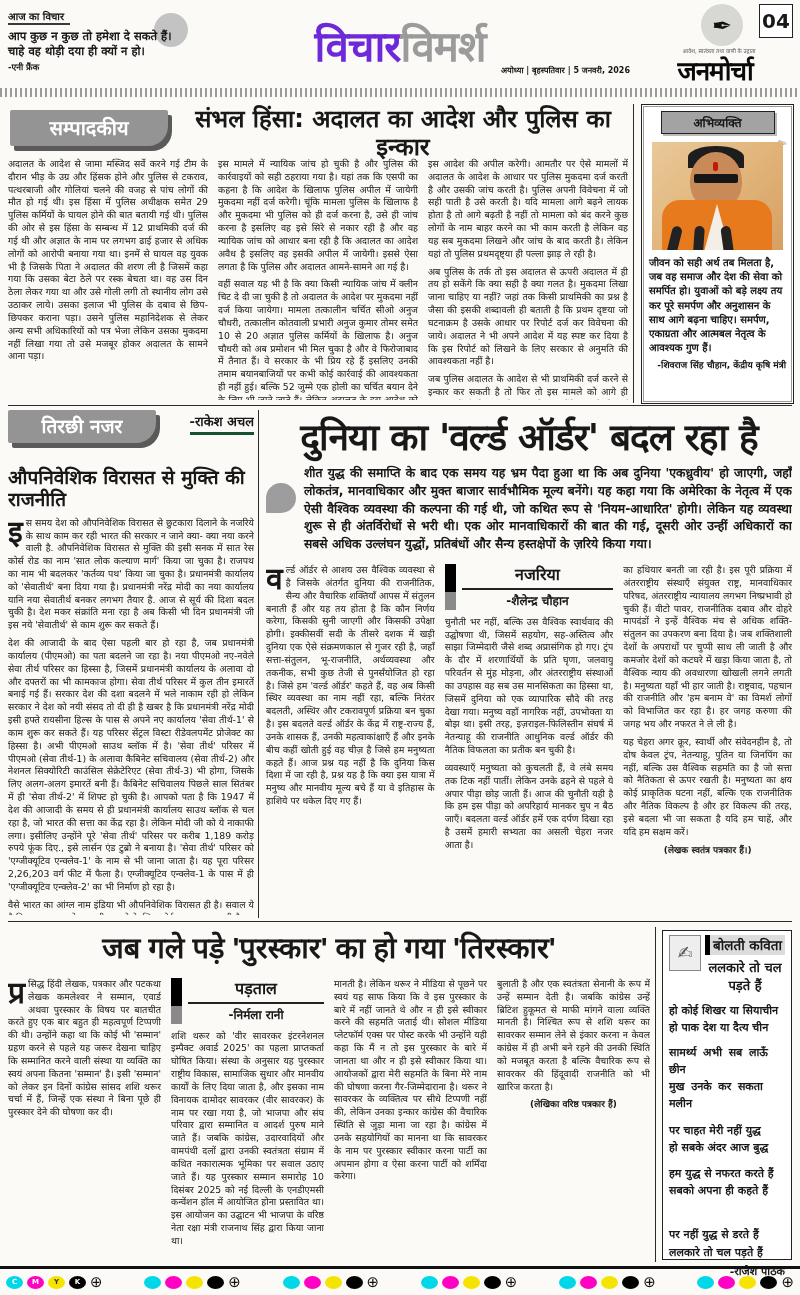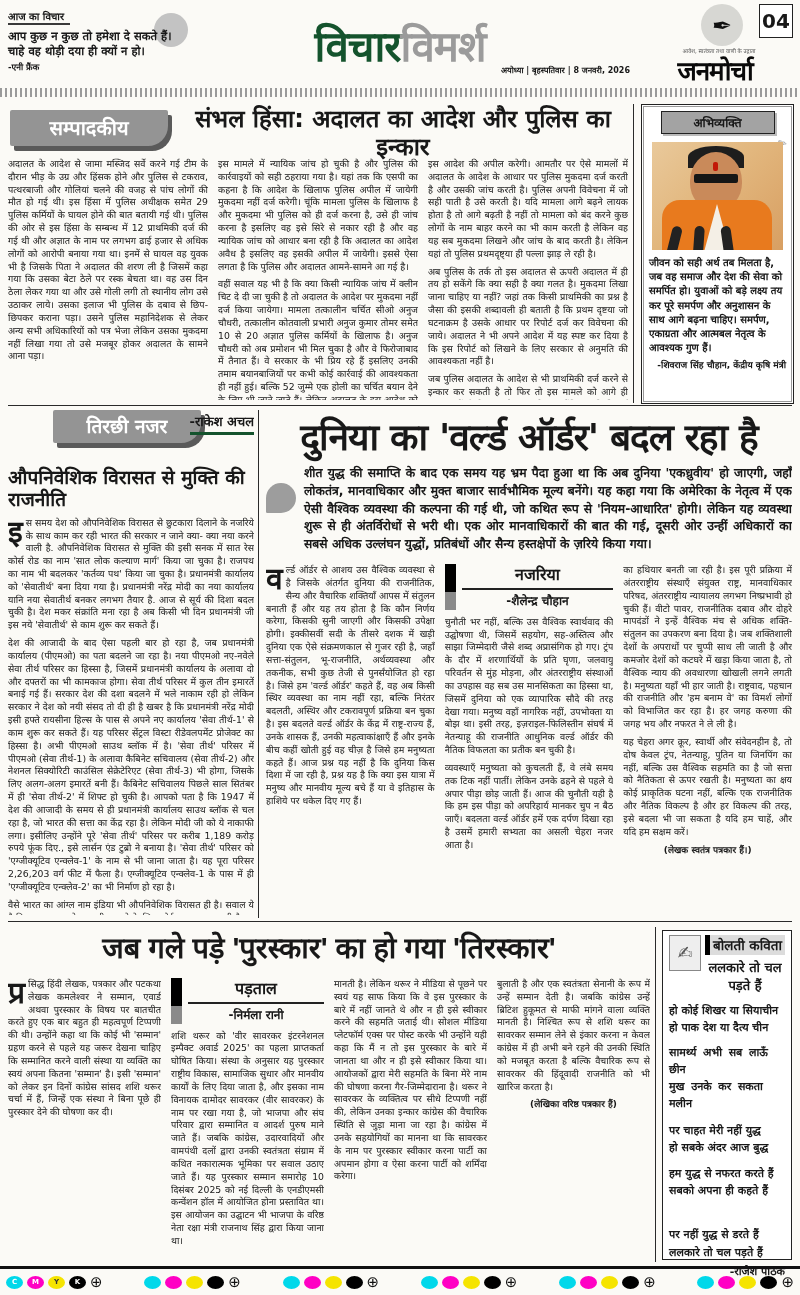--- a/index.html
+++ b/index.html
@@ -49,29 +49,29 @@
 <div id="page">
 
   <div class="abs" style="left:8px;top:5px;width:178px;">
     <div class="abs" style="left:146px;top:8px;width:34px;height:34px;border-radius:50%;background:#c3c3c3;"></div>
     <div style="font-size:10px;font-weight:bold;border-bottom:2.5px solid #3a3a3a;display:inline-block;padding-right:6px;">आज का विचार</div>
     <div style="font-size:11.5px;font-weight:bold;line-height:1.3;margin-top:4px;position:relative;">आप कुछ न कुछ तो हमेशा दे सकते हैं। चाहे वह थोड़ी दया ही क्यों न हो।</div>
     <div style="font-size:8.5px;font-weight:bold;margin-top:2px;">-एनी फ्रैंक</div>
   </div>
 
   <div class="abs" style="left:245px;top:16px;width:310px;text-align:center;font-size:42px;font-weight:bold;letter-spacing:-1px;">
-    <span style="color:#14532d;">विचार</span><span style="color:#9b9b9b;">विमर्श</span>
+    <span style="color:#6d28d9;">विचार</span><span style="color:#9b9b9b;">विमर्श</span>
   </div>
 
   <div class="abs" style="left:555px;top:4px;width:240px;height:80px;">
     <div class="abs" style="right:2px;top:0;width:32px;height:32px;border:1.5px solid #222;background:#fff;text-align:center;font-size:20px;font-weight:bold;line-height:32px;">04</div>
     <div class="abs" style="right:52px;top:0;width:42px;height:42px;border-radius:50%;background:#d7d7d3;text-align:center;line-height:44px;"><span style="font-size:24px;color:#111;">✒</span></div>
     <div class="abs" style="right:2px;top:43px;width:148px;font-size:5.5px;color:#555;text-align:center;">आवेश, स्वतंत्रता तथा वाणी के उद्गाता</div>
     <div class="abs" style="right:0;top:48px;width:160px;font-size:26px;font-weight:bold;color:#0a0a0a;text-align:center;letter-spacing:-1px;">जनमोर्चा</div>
-    <div class="abs" style="right:165px;top:60px;width:130px;font-size:8px;font-weight:bold;text-align:right;white-space:nowrap;">अयोध्या | बृहस्पतिवार | 8 जनवरी, 2026</div>
+    <div class="abs" style="right:165px;top:60px;width:130px;font-size:8px;font-weight:bold;text-align:right;white-space:nowrap;">अयोध्या | बृहस्पतिवार | 5 जनवरी, 2026</div>
   </div>
 
   <div class="abs hatch" style="left:0;top:88px;width:800px;height:9px;"></div>
 
   <div class="abs ribbon" style="left:10px;top:110px;width:158px;height:36px;font-size:20px;line-height:36px;">सम्पादकीय</div>
   <div class="abs" style="left:178px;top:106px;width:450px;text-align:center;font-size:24px;font-weight:bold;line-height:1.15;">संभल हिंसा: अदालत का आदेश और पुलिस का इन्कार</div>
 
   <div class="abs colwrap bodytxt just" style="left:8px;top:158px;width:620px;height:242px;">
     <div class="ncol">
       <p>अदालत के आदेश से जामा मस्जिद सर्वे करने गई टीम के दौरान भीड़ के उग्र और हिंसक होने और पुलिस से टकराव, पत्थरबाजी और गोलियां चलने की वजह से पांच लोगों की मौत हो गई थी। इस हिंसा में पुलिस अधीक्षक समेत 29 पुलिस कर्मियों के घायल होने की बात बतायी गई थी। पुलिस की ओर से इस हिंसा के सम्बन्ध में 12 प्राथमिकी दर्ज की गई थी और अज्ञात के नाम पर लगभग ढाई हजार से अधिक लोगों को आरोपी बनाया गया था। इनमें से घायल वह युवक भी है जिसके पिता ने अदालत की शरण ली है जिसमें कहा गया कि उसका बेटा ठेले पर रस्क बेचता था। वह उस दिन ठेला लेकर गया था और उसे गोली लगी तो स्थानीय लोग उसे उठाकर लाये। उसका इलाज भी पुलिस के दबाव से छिप-छिपकर कराना पड़ा। उसने पुलिस महानिदेशक से लेकर अन्य सभी अधिकारियों को पत्र भेजा लेकिन उसका मुकदमा नहीं लिखा गया तो उसे मजबूर होकर अदालत के सामने आना पड़ा।</p>
@@ -103,21 +103,21 @@
       <div class="ph-mic" style="left:42px;transform:rotate(4deg);"></div>
       <div class="ph-mic" style="left:70px;transform:rotate(-8deg);"></div>
     </div>
     <div style="padding:6px 7px 0;font-size:10px;font-weight:bold;line-height:1.42;">जीवन को सही अर्थ तब मिलता है, जब वह समाज और देश की सेवा को समर्पित हो। युवाओं को बड़े लक्ष्य तय कर पूरे समर्पण और अनुशासन के साथ आगे बढ़ना चाहिए। समर्पण, एकाग्रता और आत्मबल नेतृत्व के आवश्यक गुण हैं।</div>
     <div style="padding:3px 7px 0;font-size:9px;font-weight:bold;text-align:right;">-शिवराज सिंह चौहान, केंद्रीय कृषि मंत्री</div>
   </div>
 
   <div class="abs hrule" style="left:8px;top:405px;width:784px;"></div>
 
   <div class="abs" style="left:8px;top:410px;width:246px;height:508px;overflow:hidden;">
-    <div class="ribbon" style="width:148px;height:33px;font-size:19px;line-height:33px;display:inline-block;margin-left:45px;">तिरछी नजर</div>
+    <div class="ribbon" style="width:148px;height:33px;font-size:19px;line-height:33px;display:inline-block;">तिरछी नजर</div>
     <div class="abs" style="right:0;top:2px;font-size:13px;font-weight:bold;border-bottom:3px solid #14532d;padding-bottom:2px;">-राकेश अचल</div>
     <div style="margin-top:24px;font-size:19px;font-weight:bold;line-height:1.15;">औपनिवेशिक विरासत से मुक्ति की राजनीति</div>
     <div class="bodytxt just" style="margin-top:6px;height:398px;overflow:hidden;">
       <p><span class="dropcap">इ</span><span>स समय देश को औपनिवेशिक विरासत से छुटकारा दिलाने के नजरिये के साथ काम कर रही भारत की सरकार न जाने क्या- क्या नया करने वाली है. औपनिवेशिक विरासत से मुक्ति की इसी सनक में सात रेस कोर्स रोड का नाम 'सात लोक कल्याण मार्ग' किया जा चुका है। राजपथ का नाम भी बदलकर 'कर्तव्य पथ' किया जा चुका है। प्रधानमंत्री कार्यालय को 'सेवातीर्थ' बना दिया गया है। प्रधानमंत्री नरेंद्र मोदी का नया कार्यालय यानि नया सेवातीर्थ बनकर लगभग तैयार है. आज से सूर्य की दिशा बदल चुकी है। देश मकर संक्रांति मना रहा है अब किसी भी दिन प्रधानमंत्री जी इस नये 'सेवातीर्थ' से काम शुरू कर सकते हैं।</span></p>
       <p>देश की आजादी के बाद ऐसा पहली बार हो रहा है, जब प्रधानमंत्री कार्यालय (पीएमओ) का पता बदलने जा रहा है। नया पीएमओ नए-नवेले सेवा तीर्थ परिसर का हिस्सा है, जिसमें प्रधानमंत्री कार्यालय के अलावा दो और दफ्तरों का भी कामकाज होगा। सेवा तीर्थ परिसर में कुल तीन इमारतें बनाई गई हैं। सरकार देश की दशा बदलने में भले नाकाम रही हो लेकिन सरकार ने देश को नयी संसद तो दी ही है खबर है कि प्रधानमंत्री नरेंद्र मोदी इसी हफ्ते रायसीना हिल्स के पास से अपने नए कार्यालय 'सेवा तीर्थ-1' से काम शुरू कर सकते हैं। यह परिसर सेंट्रल विस्टा रीडेवलपमेंट प्रोजेक्ट का हिस्सा है। अभी पीएमओ साउथ ब्लॉक में है। 'सेवा तीर्थ' परिसर में पीएमओ (सेवा तीर्थ-1) के अलावा कैबिनेट सचिवालय (सेवा तीर्थ-2) और नेशनल सिक्योरिटी काउंसिल सेक्रेटेरिएट (सेवा तीर्थ-3) भी होगा, जिसके लिए अलग-अलग इमारतें बनी हैं। कैबिनेट सचिवालय पिछले साल सितंबर में ही 'सेवा तीर्थ-2' में शिफ्ट हो चुकी है। आपको पता है कि 1947 में देश की आजादी के समय से ही प्रधानमंत्री कार्यालय साउथ ब्लॉक से चल रहा है, जो भारत की सत्ता का केंद्र रहा है। लेकिन मोदी जी को ये नाकाफी लगा। इसीलिए उन्होंने पूरे 'सेवा तीर्थ' परिसर पर करीब 1,189 करोड़ रुपये फूंक दिए., इसे लार्सन एंड टुब्रो ने बनाया है। 'सेवा तीर्थ' परिसर को 'एग्जीक्यूटिव एन्क्लेव-1' के नाम से भी जाना जाता है। यह पूरा परिसर 2,26,203 वर्ग फीट में फैला है। एग्जीक्यूटिव एन्क्लेव-1 के पास में ही 'एग्जीक्यूटिव एन्क्लेव-2' का भी निर्माण हो रहा है।</p>
       <p>वैसे भारत का आंग्ल नाम इंडिया भी औपनिवेशिक विरासत ही है। सवाल ये है कि क्या सरकार ये नाम भी बदलने के लिए कोई कानून ला सकती है, या फिर इस विरासत को अभी और ढोयेगी। हमारे बुजुर्ग कहते थे कि न विरासत बदली जा सकती है और न बल्दियत। पड़ोसी भी नहीं बदला जा सकता। फिर भी कोशिश जारी है। देखिए आने वाले दिनों में देश का भविष्य भी बदलेगा या फिर केवल नाम ही बदलते रहेंगे। फिलिप्स के उस विज्ञापन की तरह की 'सारे के सारे बदल डालूंगा।'</p>
     </div>
     <div class="sign">(लेखक वरिष्ठ पत्रकार हैं)</div>
   </div>
 

